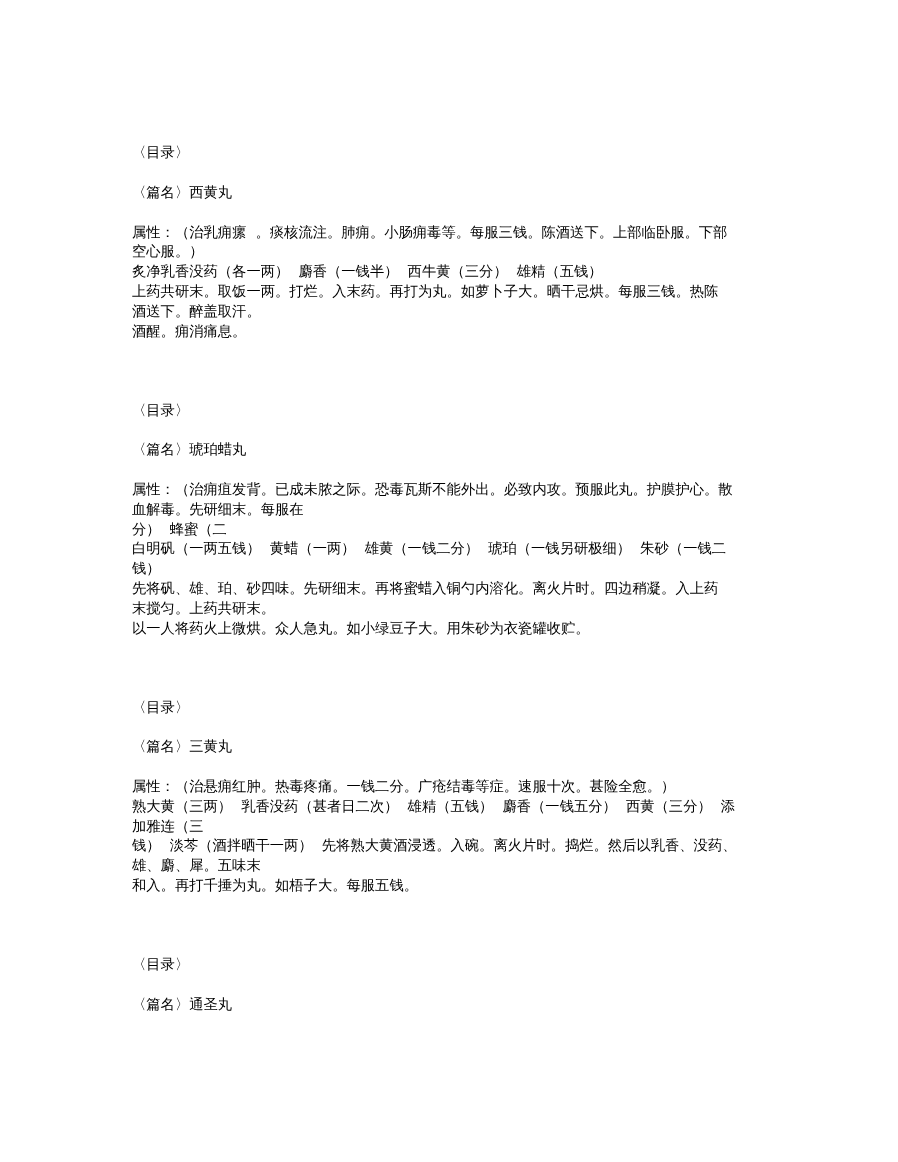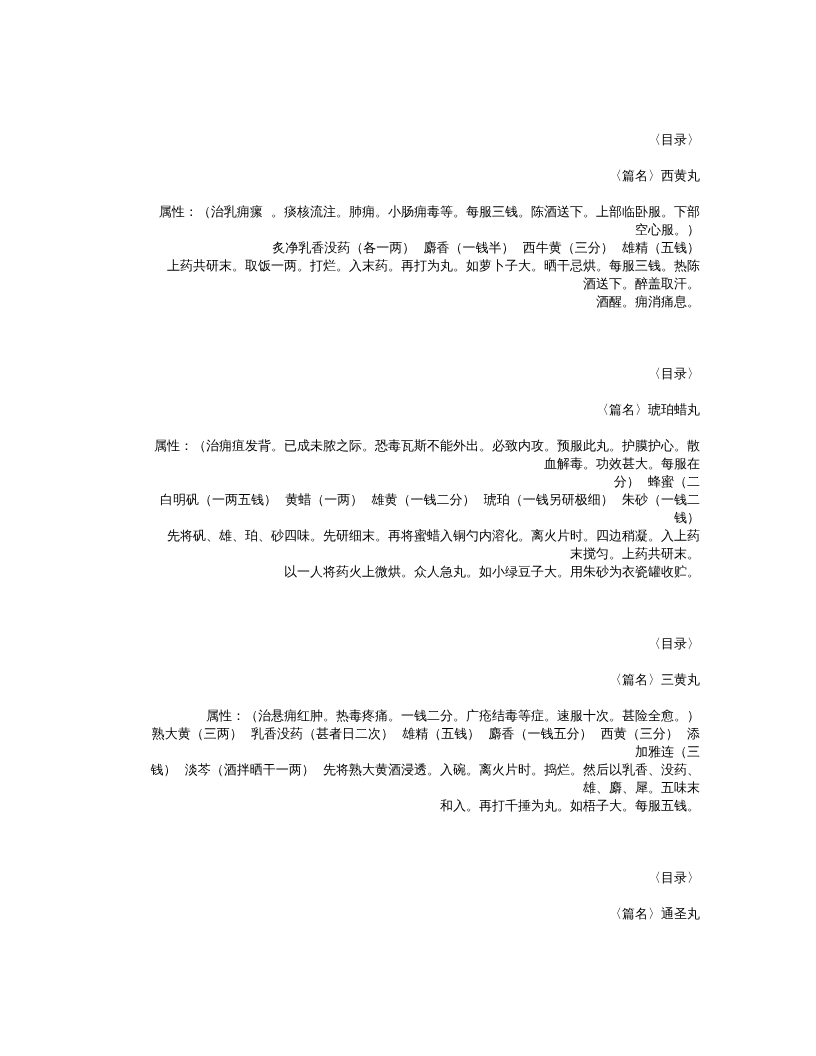--- a/index.html
+++ b/index.html
@@ -1,20 +1,20 @@
 <!DOCTYPE html>
 <html><head>
 <meta charset="utf-8">
 <style>
   html, body { margin: 0; padding: 0; background: #ffffff; }
   body { width: 816px; height: 1056px; position: relative; overflow: hidden;
          font-family: "DejaVu Serif", "Liberation Serif", serif; color: #000; }
   .page { position: absolute; left: 120px; top: 131px; width: 580px; font-size: 13px; line-height: 18px; }
   .section { margin: 0; }
-  .line { display: block; white-space: pre-wrap; min-height: 18px; text-align: right; }
+  .line { display: block; white-space: pre-wrap; min-height: 18px; }
   .gap1 { height: 18px; }
   .gap-section { height: 54px; }
 </style>
 </head>
 <body>
 
 <div class="page">
 
   <div class="section">
     <span class="line">〈目录〉</span>
@@ -30,21 +30,21 @@
   </div>
 
   <div class="gap-section"></div>
 
   <div class="section">
     <span class="line">〈目录〉</span>
     <div class="gap1"></div>
     <span class="line">〈篇名〉琥珀蜡丸</span>
     <div class="gap1"></div>
     <span class="line">属性：（治痈疽发背。已成未脓之际。恐毒瓦斯不能外出。必致内攻。预服此丸。护膜护心。散</span>
-    <span class="line">血解毒。功效甚大。每服在</span>
+    <span class="line">血解毒。先研细末。每服在</span>
     <span class="line">分）  蜂蜜（二</span>
     <span class="line">白明矾（一两五钱）  黄蜡（一两）  雄黄（一钱二分）  琥珀（一钱另研极细）  朱砂（一钱二</span>
     <span class="line">钱）</span>
     <span class="line">先将矾、雄、珀、砂四味。先研细末。再将蜜蜡入铜勺内溶化。离火片时。四边稍凝。入上药</span>
     <span class="line">末搅匀。上药共研末。</span>
     <span class="line">以一人将药火上微烘。众人急丸。如小绿豆子大。用朱砂为衣瓷罐收贮。</span>
   </div>
 
   <div class="gap-section"></div>
 

